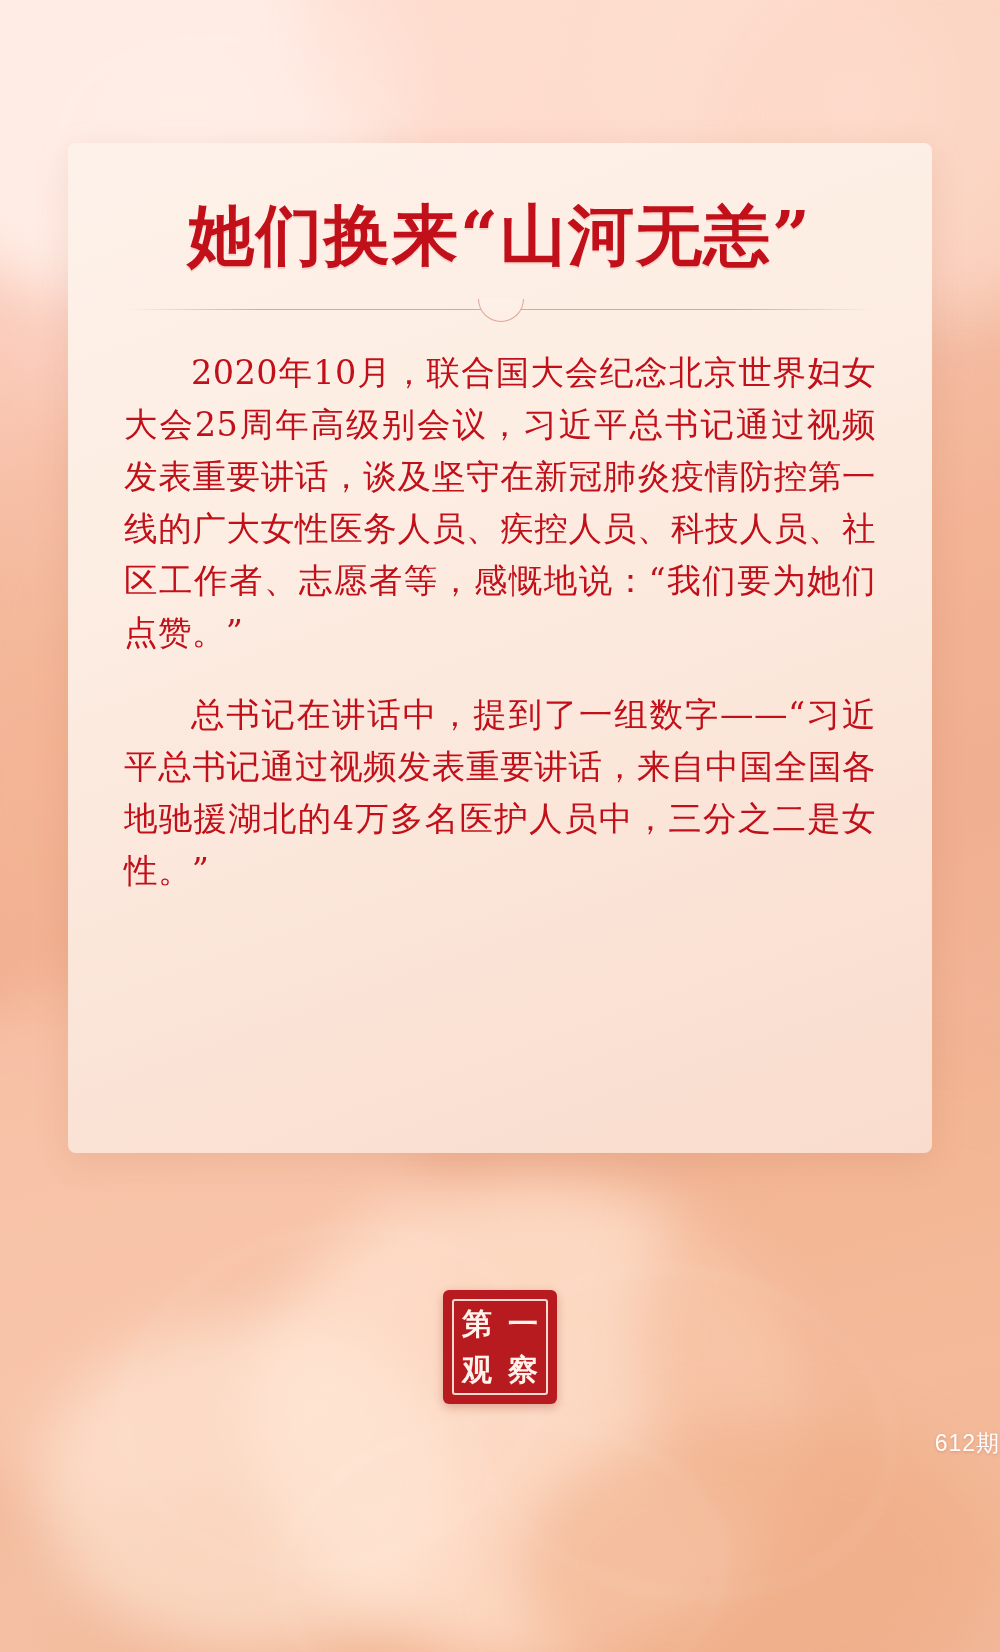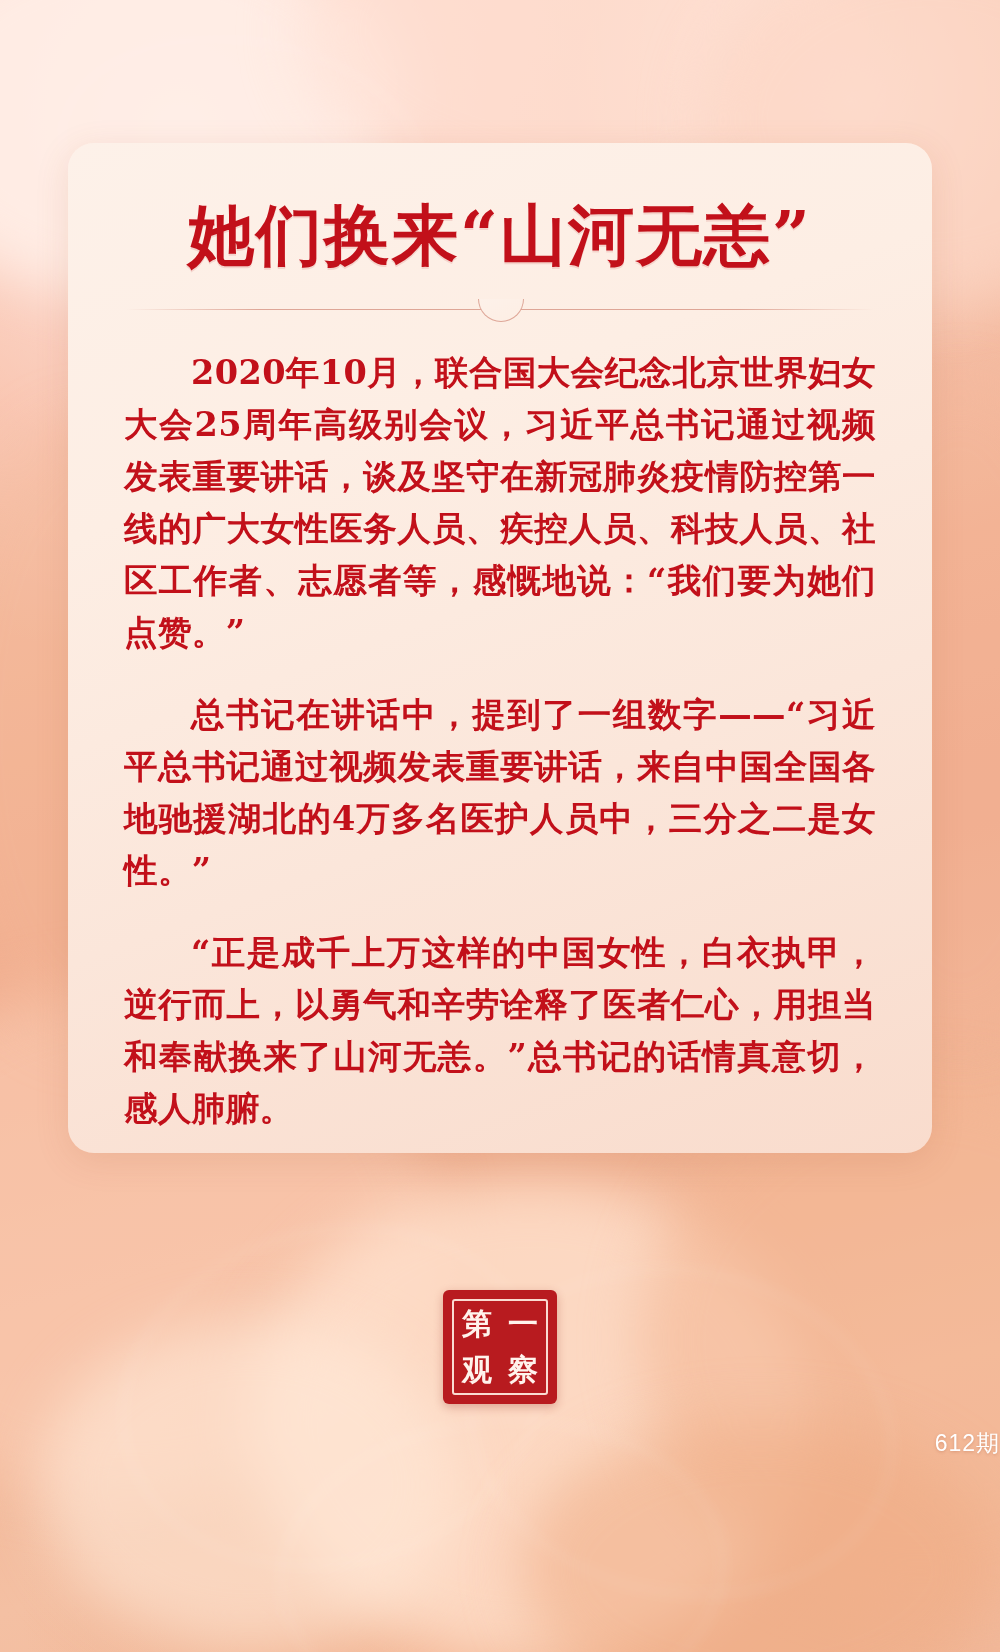--- a/index.html
+++ b/index.html
@@ -58,21 +58,21 @@
   .e3 { left: 280px; top: 1420px; width: 440px; height: 300px; transform: rotate(-4deg); }
   .e4 { left: 60px;  top: 40px;   width: 360px; height: 220px; transform: rotate(8deg); border-color: rgba(255,255,255,0.18);}
 
   
   .card {
     position: absolute;
     left: 68px;
     top: 143px;
     width: 864px;
     height: 1010px;
-    border-radius: 26px;
+    border-radius: 8px;
     background: linear-gradient(160deg, #fdf1e9 0%, #fdeee4 30%, #fbe6da 62%, #f9dccd 100%);
     box-shadow: 0 8px 34px rgba(180, 95, 60, 0.14);
   }
 
   .title {
     position: absolute;
     top: 48px;
     left: 0;
     width: 100%;
     text-align: center;
@@ -118,21 +118,20 @@
     position: absolute;
     top: 204px;
     left: 56px;
     width: 752px;
     color: #c2101a;
     font-family: "DejaVu Serif", "Liberation Serif", serif;
     font-size: 33.5px;
     line-height: 52px;
     letter-spacing: 0.4px;
     text-align: justify;
-    font-weight: bold;
   }
   .body-text p {
     margin: 0 0 30px 0;
     text-indent: 2em;
   }
   .body-text p:last-child { margin-bottom: 0; }
 
   
   .seal {
     position: absolute;
@@ -206,21 +205,20 @@
     <div class="title">她们换来“山河无恙”</div>
 
     <div class="divider-wrap">
       <div class="divider-line"></div>
       <div class="divider-chev"></div>
     </div>
 
     <div class="body-text">
       <p>2020年10月，联合国大会纪念北京世界妇女大会25周年高级别会议，习近平总书记通过视频发表重要讲话，谈及坚守在新冠肺炎疫情防控第一线的广大女性医务人员、疾控人员、科技人员、社区工作者、志愿者等，感慨地说：“我们要为她们点赞。”</p>
       <p>总书记在讲话中，提到了一组数字——“习近平总书记通过视频发表重要讲话，来自中国全国各地驰援湖北的4万多名医护人员中，三分之二是女性。”</p>
-      <p>“正是成千上万这样的中国女性，白衣执甲，逆行而上，以勇气和辛劳诠释了医者仁心，用担当和奉献换来了山河无恙。”总书记的话情真意切，感人肺腑。</p>
     </div>
 
   </div>
 
   <div class="seal">
     <div class="seal-inner">
       <span>第</span>
       <span>一</span>
       <span>观</span>
       <span>察</span>

